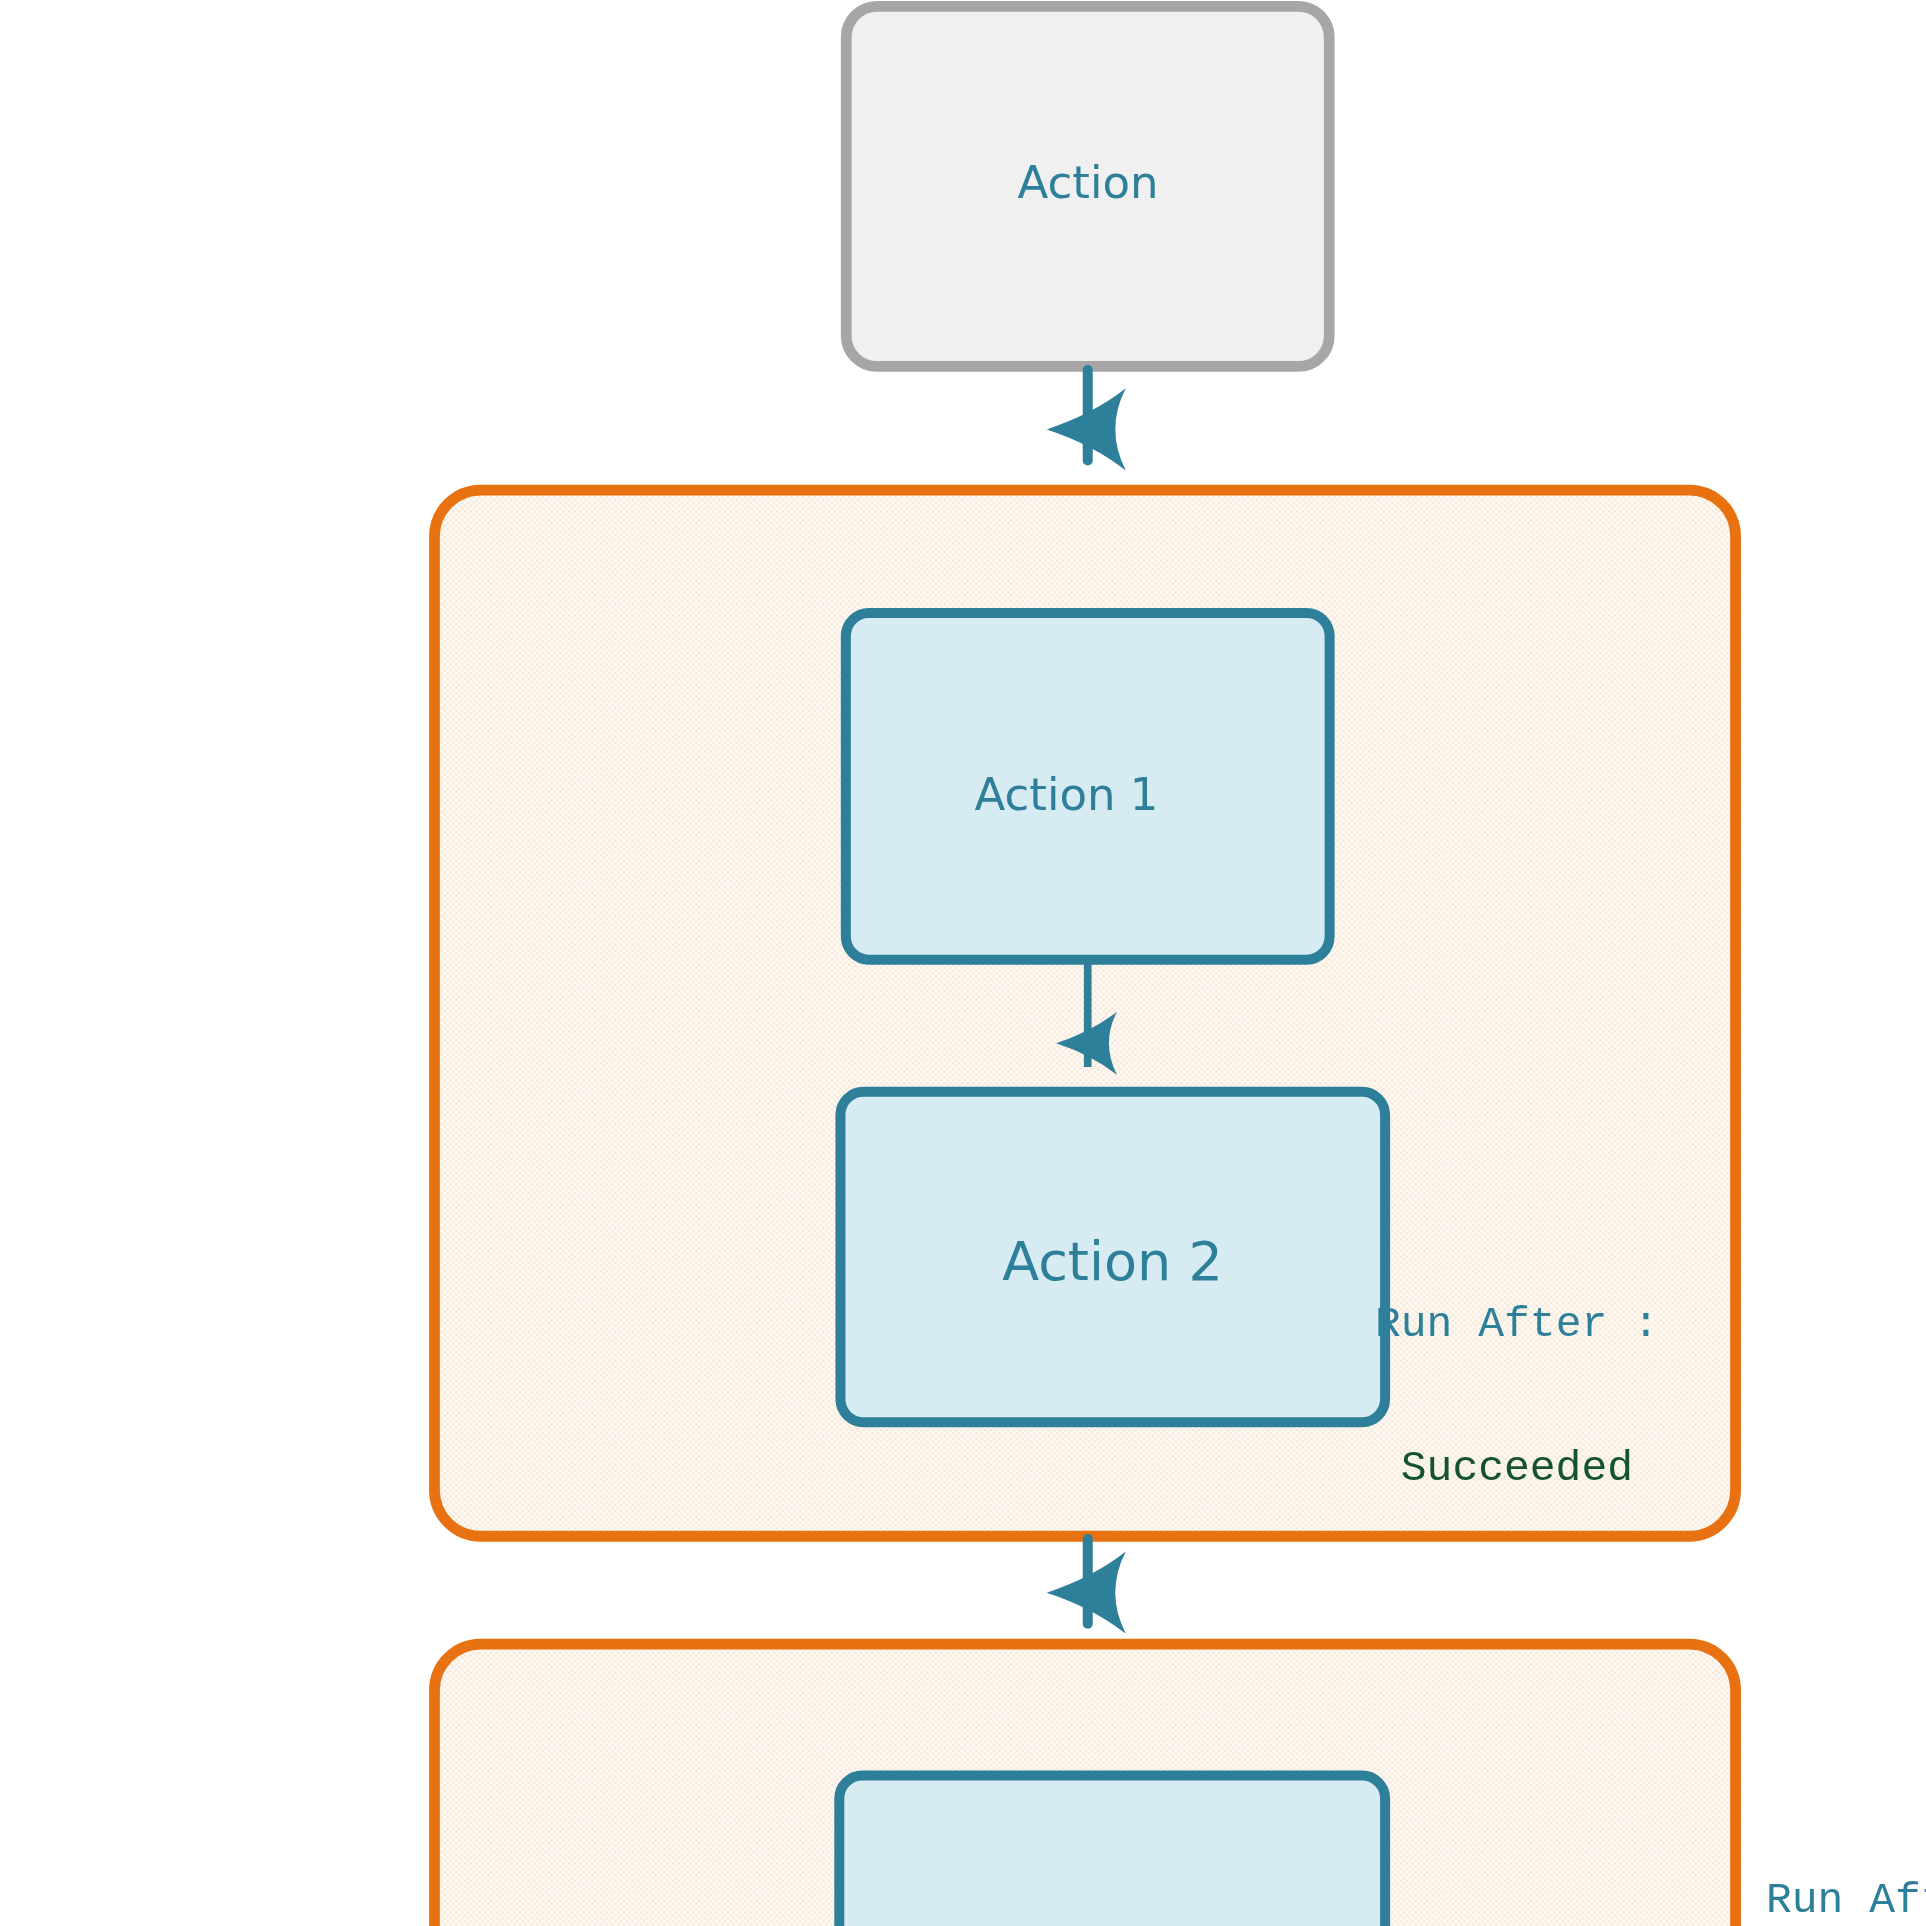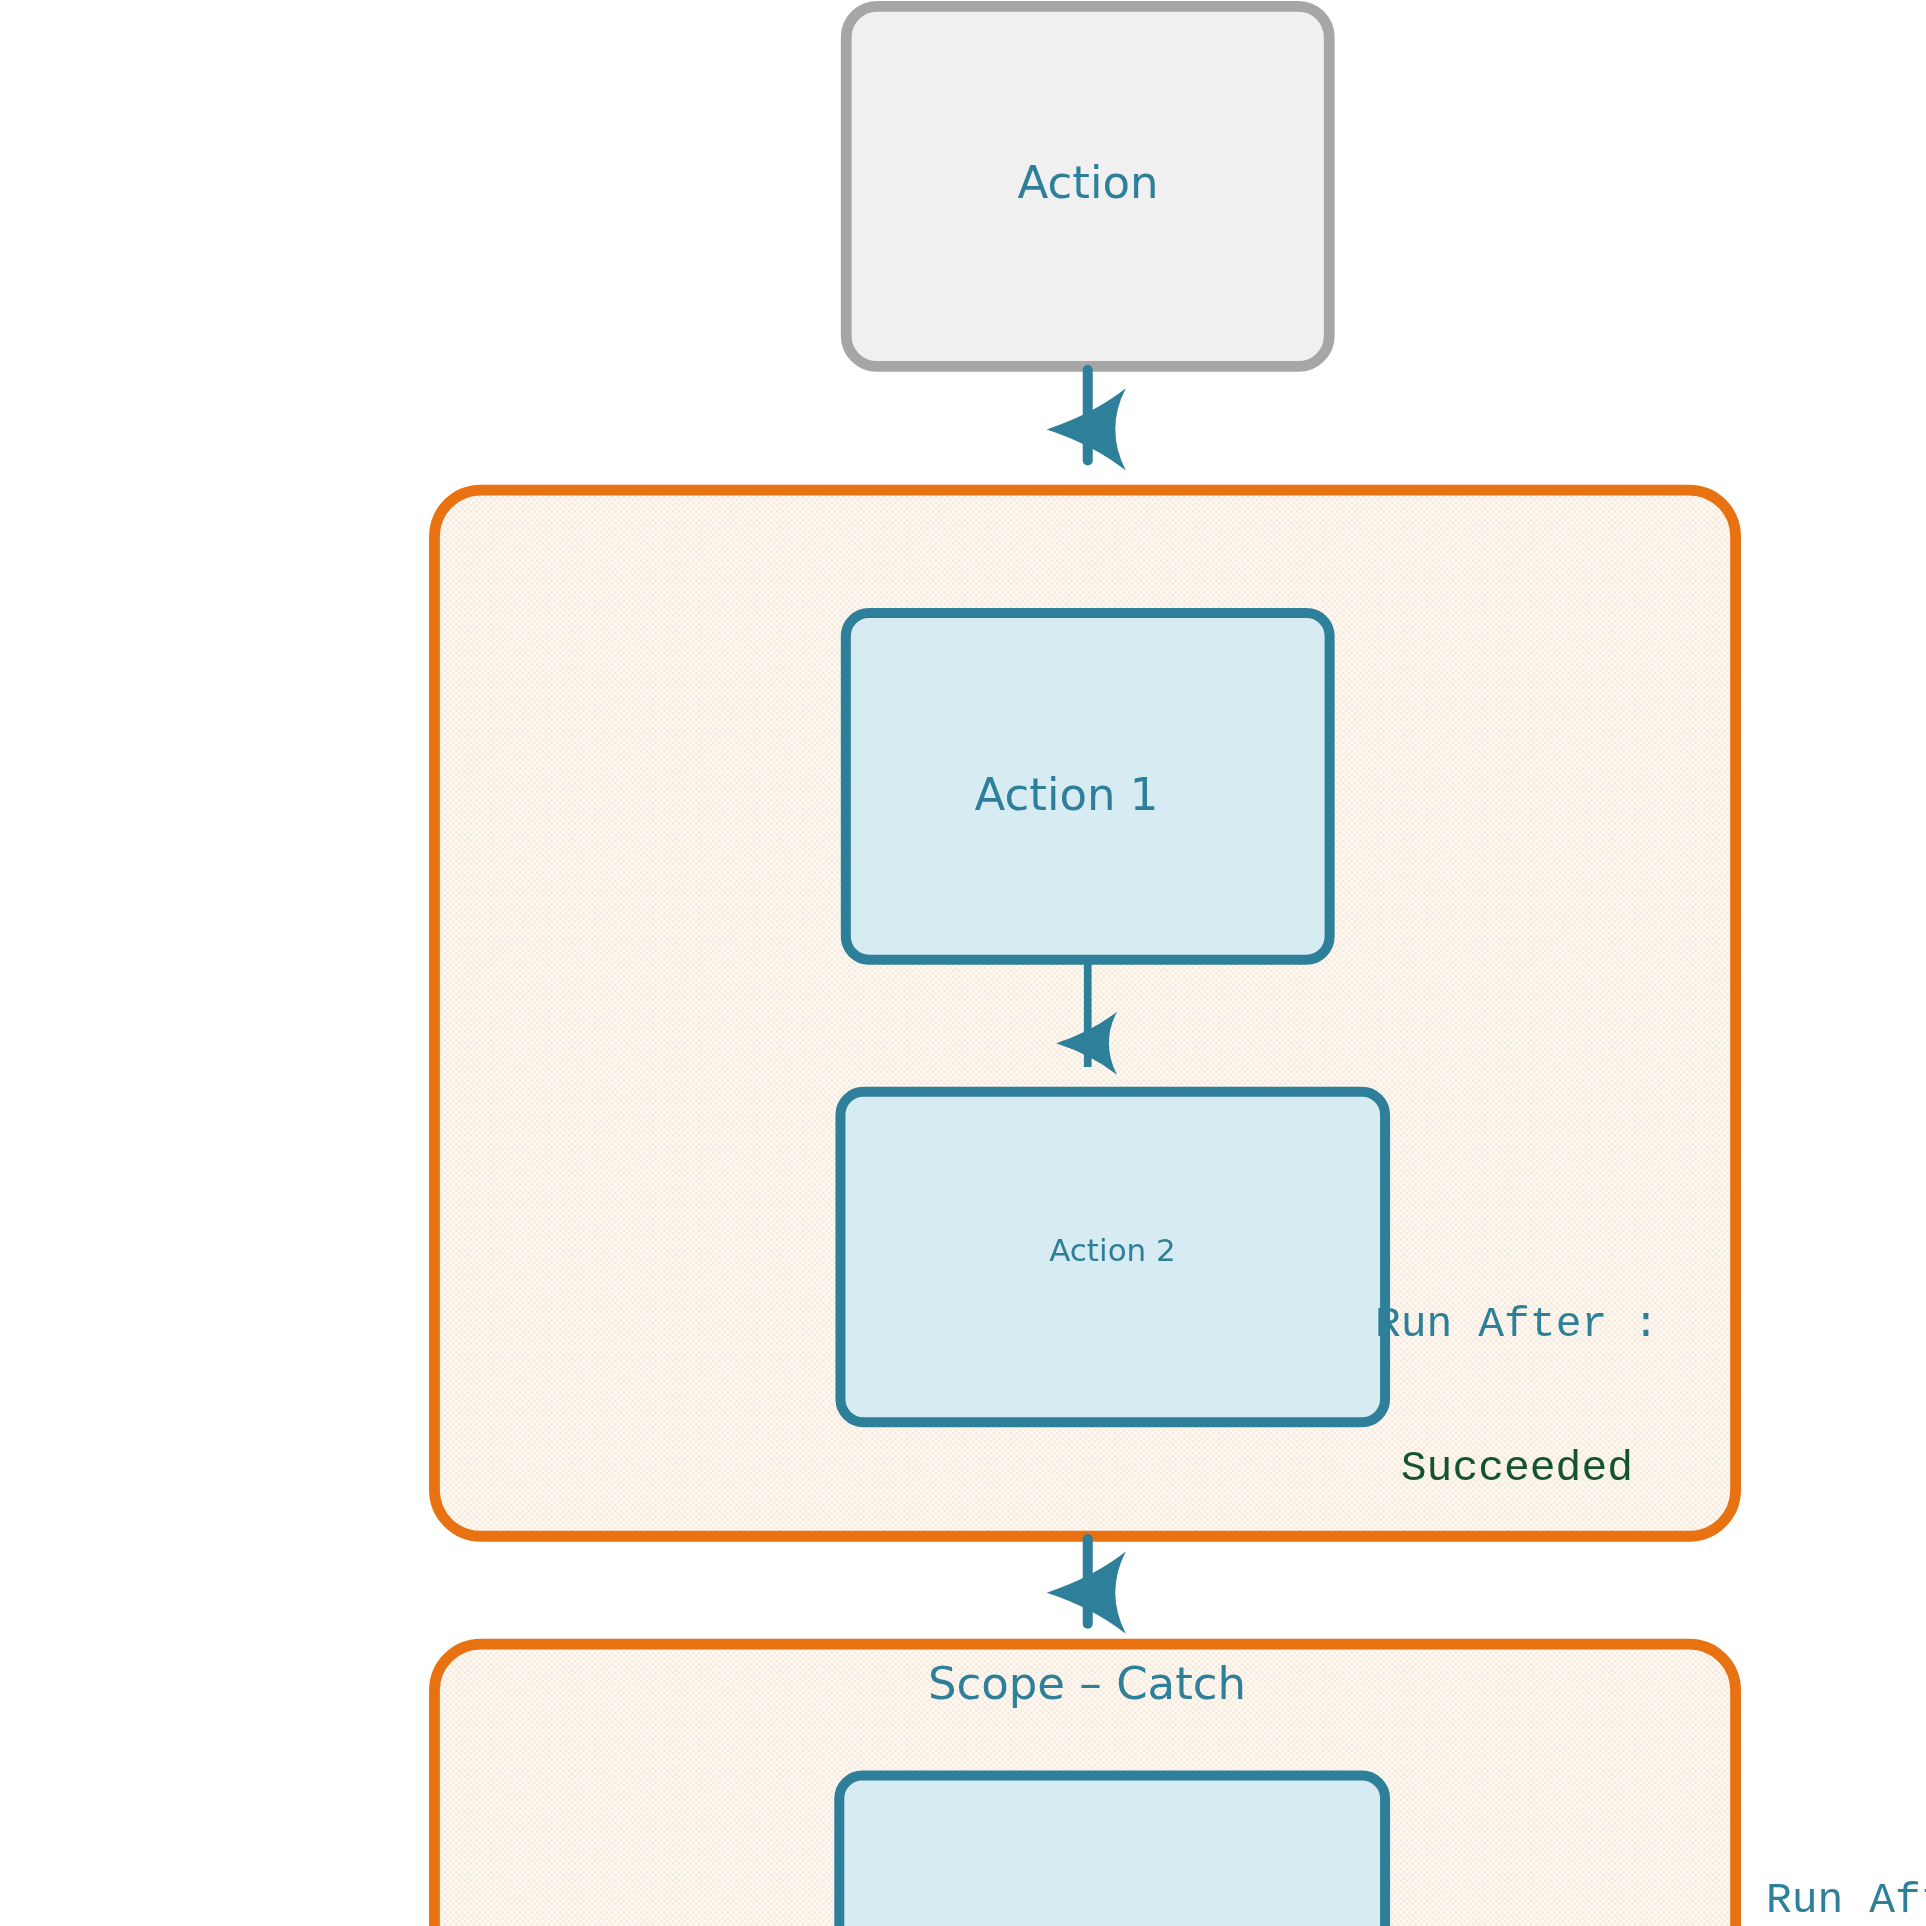--- a/index.html
+++ b/index.html
@@ -62,21 +62,21 @@
     width: 551px;
     text-align: center;
     font-size: 45px;
     color: #2E7F99;
   }
   .lbl-action2 {
     left: 835px;
     top: 1235px;
     width: 555px;
     text-align: center;
-    font-size: 31px;
+    font-size: 54px;
     color: #2E7F99;
   }
   .runafter-block {
     position: absolute;
     font-family: Liberation Mono, monospace;
     line-height: 1.0;
     white-space: pre;
     text-align: center;
   }
   .runafter-try {
@@ -149,21 +149,20 @@
     <line x1="2824" y1="3995" x2="2824" y2="4215" stroke="#2E7F99" stroke-width="26" stroke-linecap="round" marker-end="url(#arrowhead-big)"></line>
   </svg>
 
   <div class="node-label lbl-trigger">Action</div>
 
 
   <div class="node-label lbl-action1">Action 1</div>
 
   <div class="node-label lbl-action2">Action 2</div>
 
-  <div class="node-label lbl-scope-catch">Scope – Catch</div>
 
   <div class="runafter-block runafter-try">
     <span class="ra-line c-teal">Run After :</span>
     <span class="ra-line c-green">Succeeded</span>
   </div>
 
   <div class="runafter-block runafter-catch">
     <span class="ra-line c-teal">Run After :</span>
     
     

